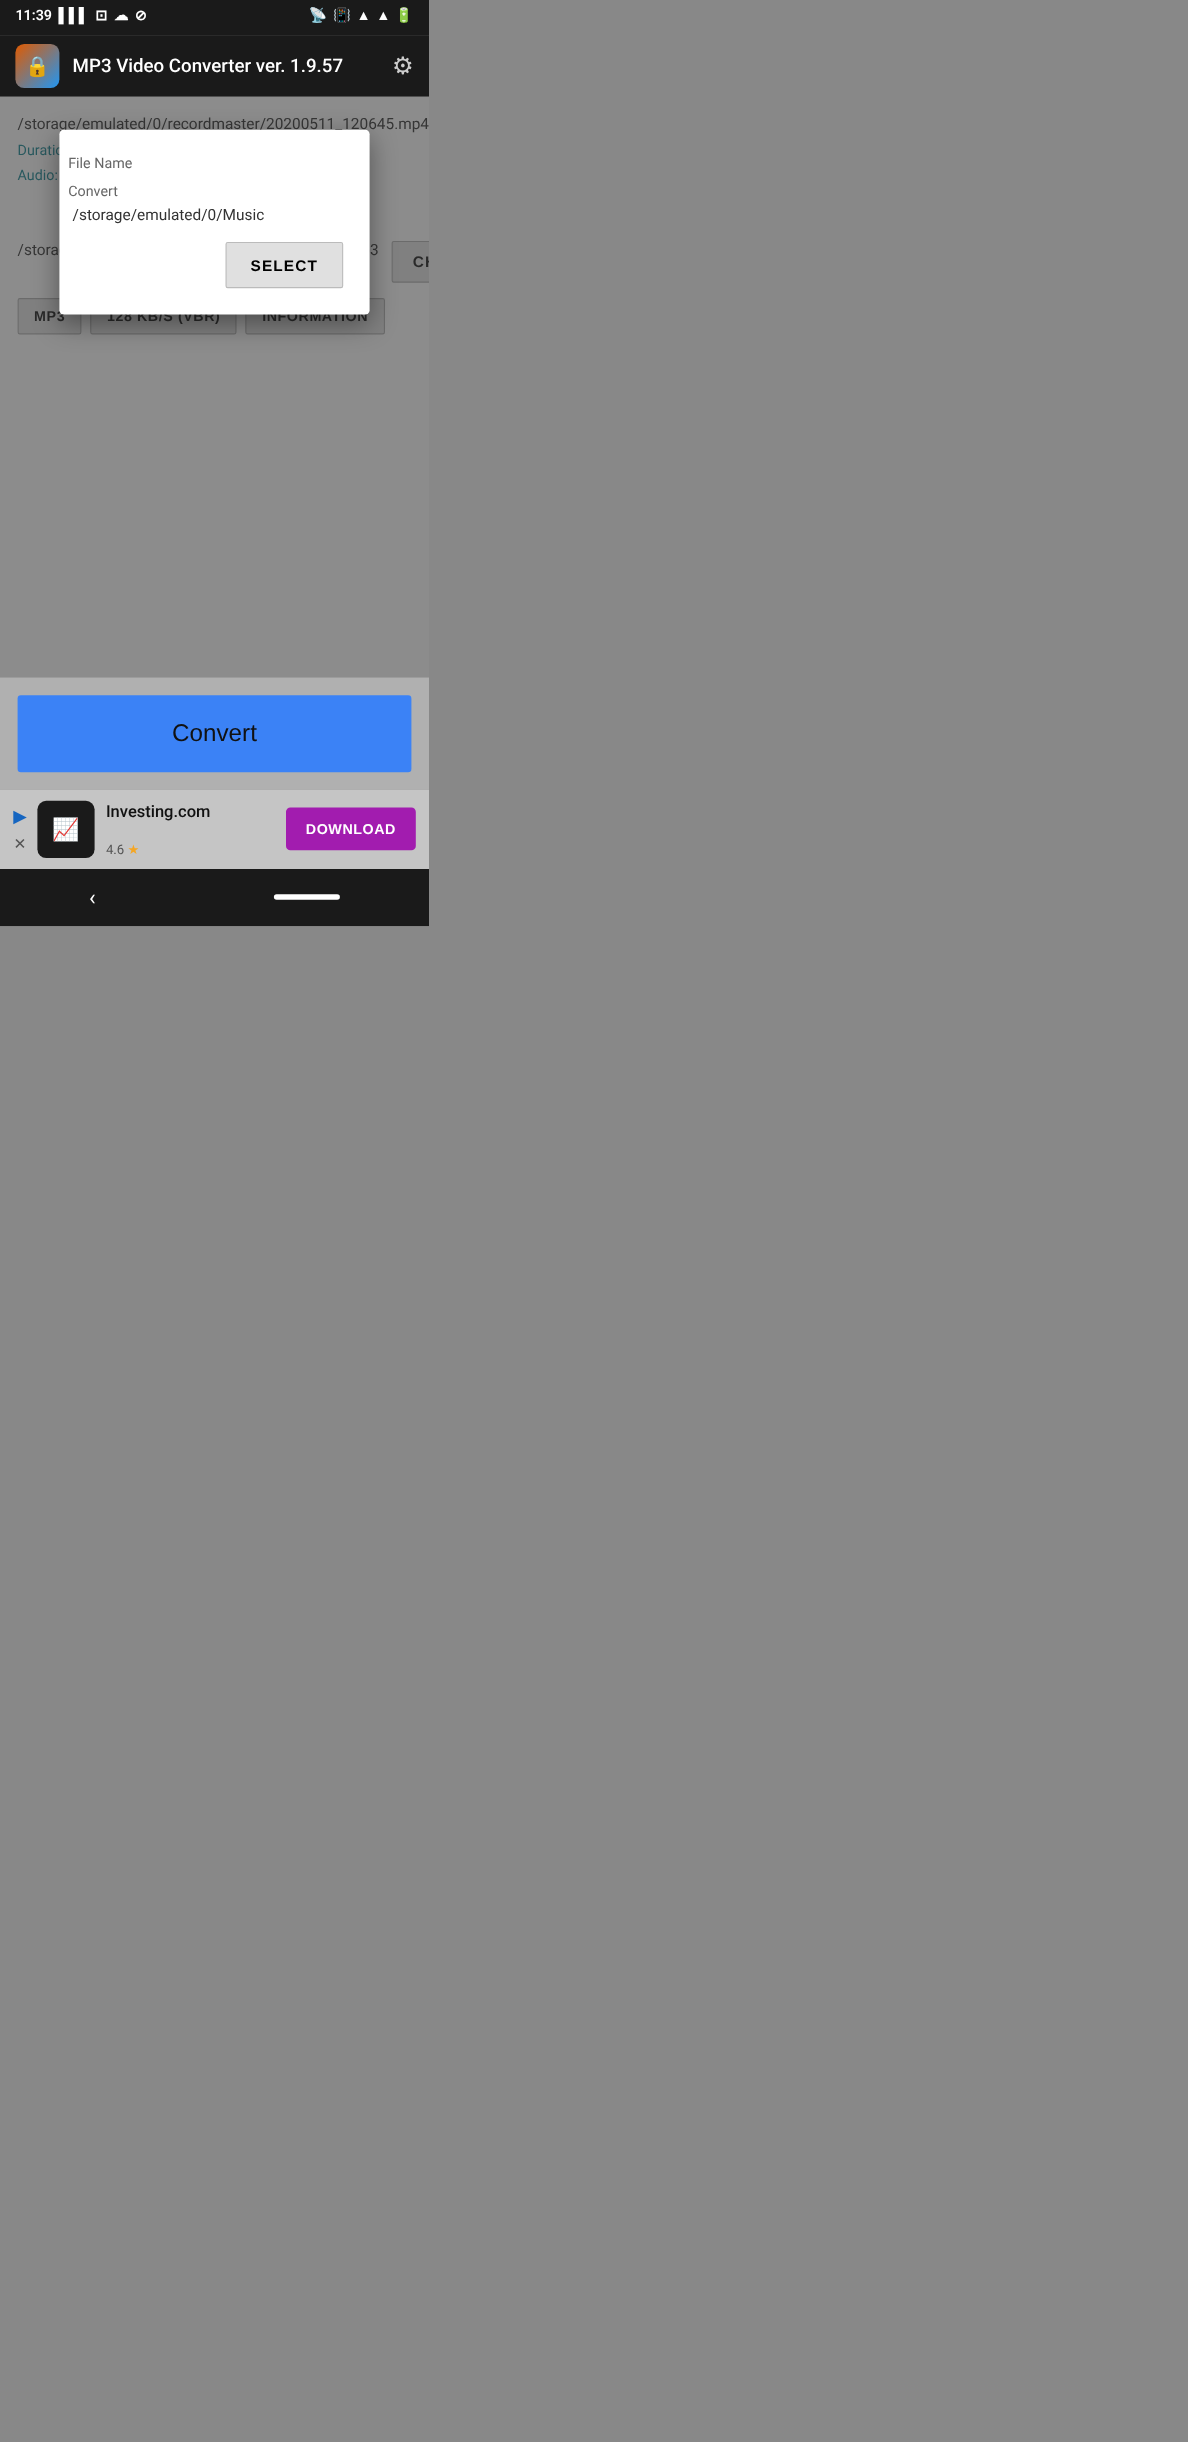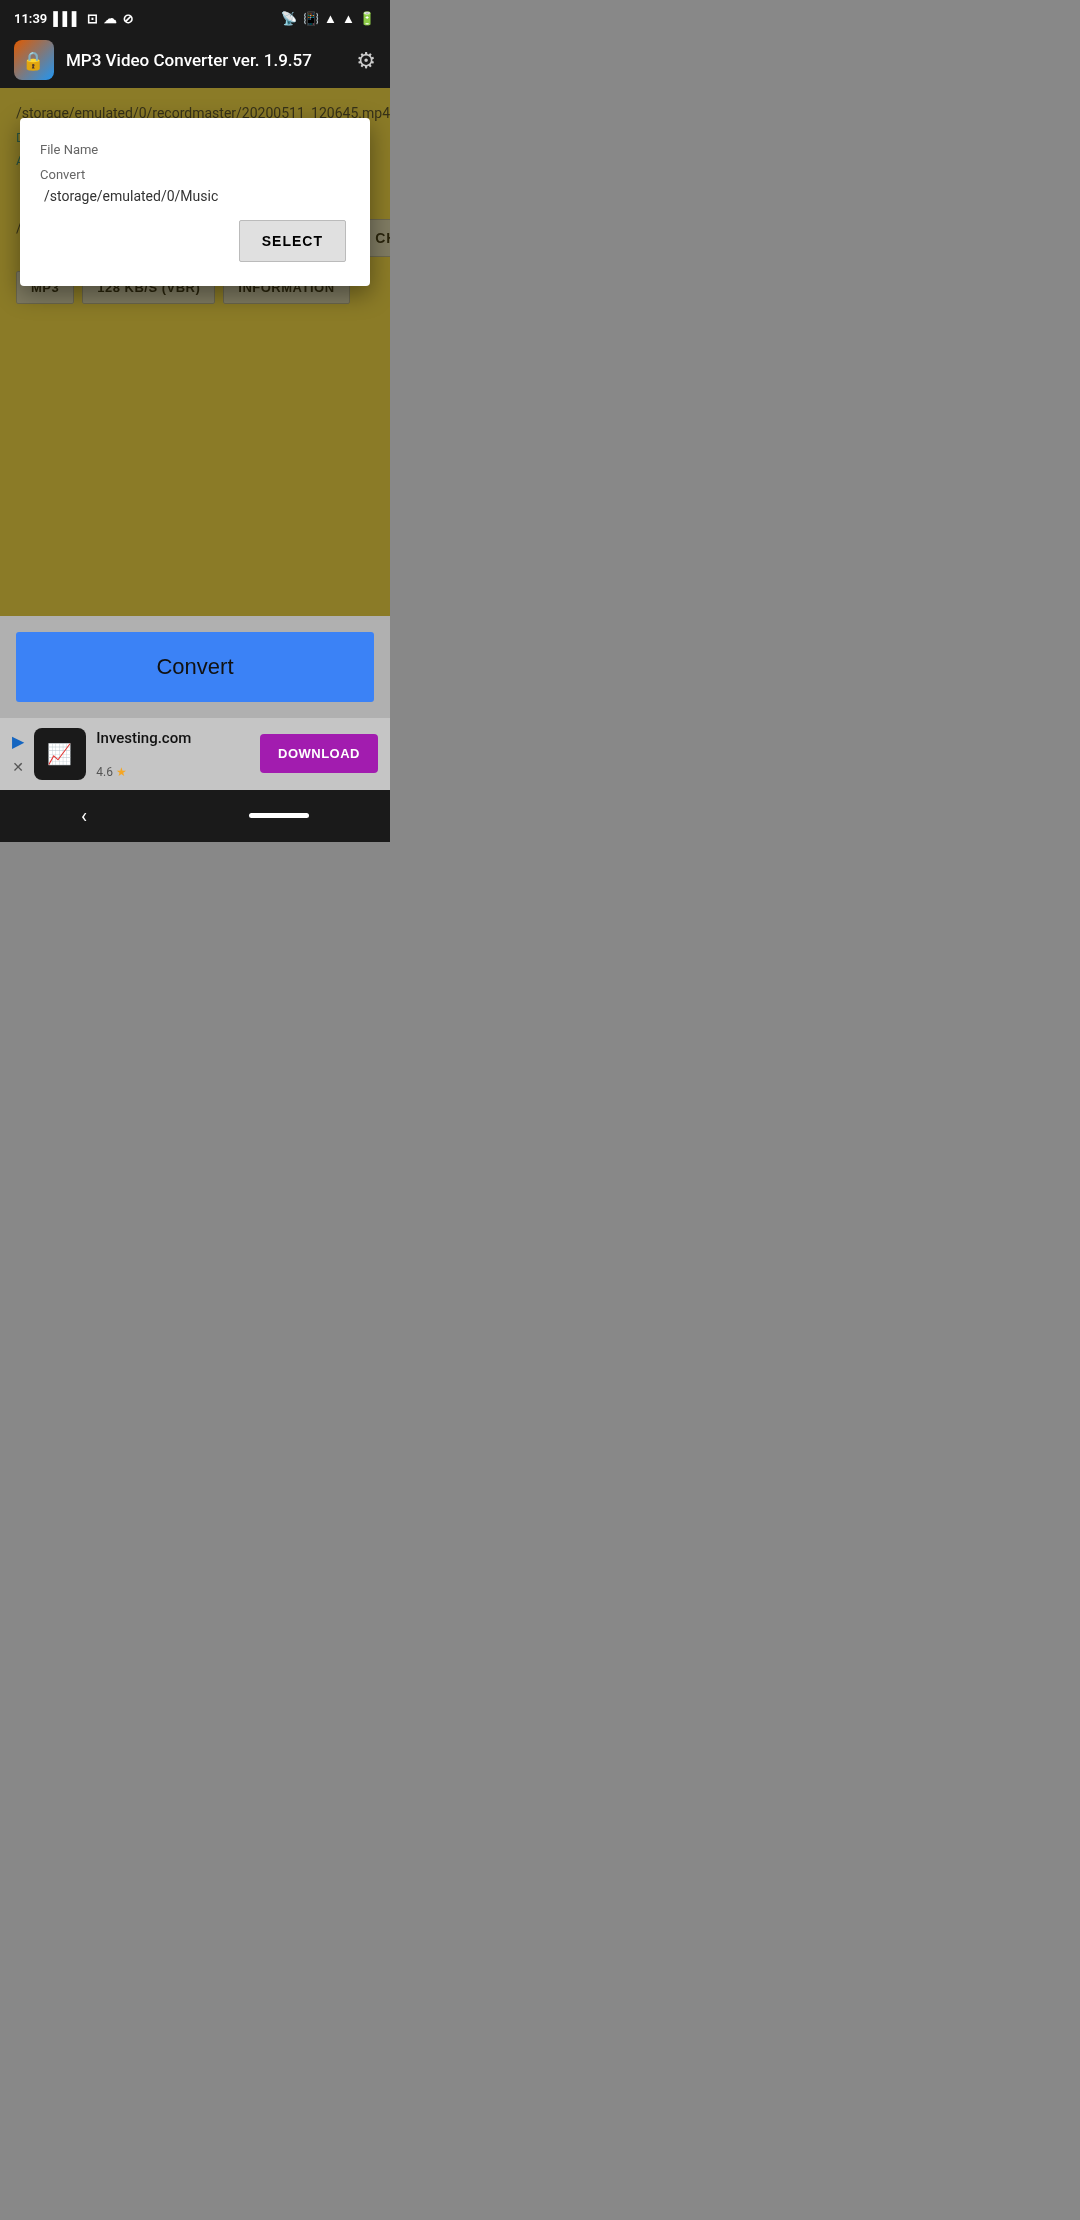--- a/index.html
+++ b/index.html
@@ -12,21 +12,21 @@
       font-family: 'Roboto', Arial, sans-serif;
       overflow-x: hidden;
     }
 
     
     .status-bar {
       background: #1a1a1a;
       color: #fff;
       display: flex;
       justify-content: space-between;
-      align-items: flex-end;
+      align-items: flex-start;
       padding: 6px 14px;
       font-size: 13px;
       font-weight: 600;
       height: 32px;
     }
     .status-left { display: flex; align-items: center; gap: 6px; }
     .status-right { display: flex; align-items: center; gap: 5px; }
 
     
     .app-bar {
@@ -43,21 +43,21 @@
       font-weight: 500;
       flex: 1;
     }
     .gear-icon {
       color: #ccc;
       font-size: 22px;
     }
 
     
     .main-bg {
-      background: #fde047;
+      background: #ffffff;
       position: relative;
     }
 
     
     .bg-content {
       padding: 16px;
       opacity: 0.7;
     }
 
     .source-row {
@@ -120,23 +120,23 @@
       display: flex;
       align-items: flex-start;
       justify-content: center;
       padding-top: 30px;
       z-index: 10;
     }
 
     
     .dialog {
       background: #fff;
-      width: 350px;
+      width: 282px;
       border-radius: 4px;
-      padding: 24px 24px 0 20px;
+      padding: 24px 24px 0 8px;
       box-shadow: 0 8px 24px rgba(0,0,0,0.4);
     }
     .dialog-section-label {
       font-size: 13px;
       color: #666;
       margin-bottom: 10px;
       font-weight: 400;
     }
     .dialog-input-wrap {
       border-bottom: 2px solid #009688;

